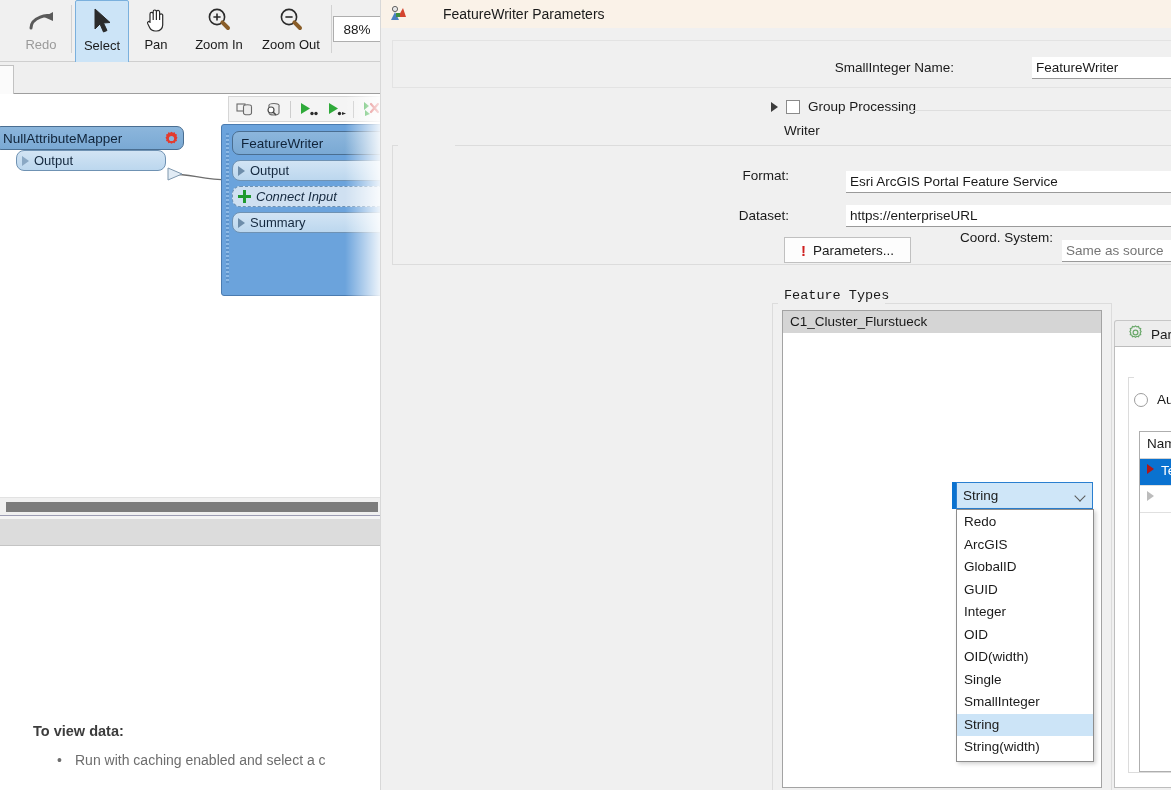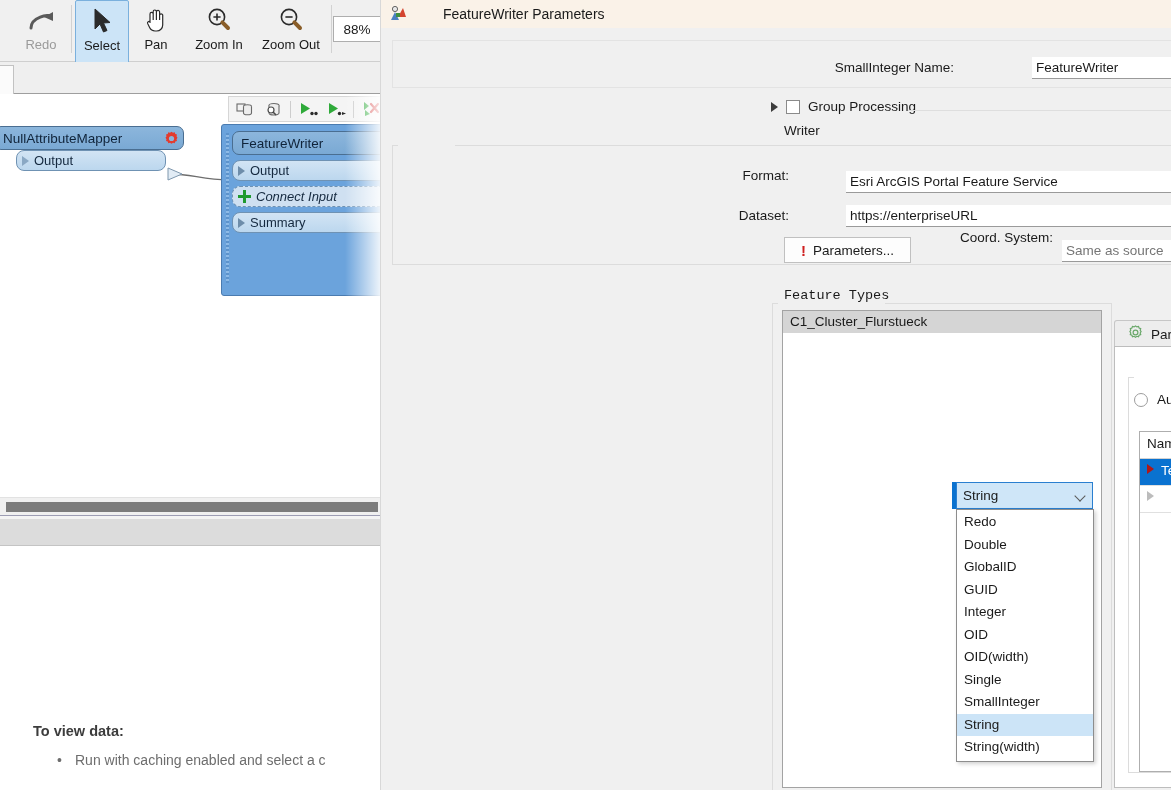--- a/index.html
+++ b/index.html
@@ -528,21 +528,21 @@
     </div>
 
     <div class="focus-bar" style="left:571px;"></div>
     <div class="combo-cell" style="left:575px;">
       <span>String</span>
       <span class="chev"></span>
     </div>
 
     <div class="dropdown" style="left:575px;">
       <div class="dd-item">Redo</div>
-      <div class="dd-item">Double</div>
+      <div class="dd-item">ArcGIS</div>
       <div class="dd-item">GlobalID</div>
       <div class="dd-item">GUID</div>
       <div class="dd-item">Integer</div>
       <div class="dd-item">OID</div>
       <div class="dd-item">OID(width)</div>
       <div class="dd-item">Single</div>
       <div class="dd-item">SmallInteger</div>
       <div class="dd-item hl">String</div>
       <div class="dd-item">String(width)</div>
     </div>

